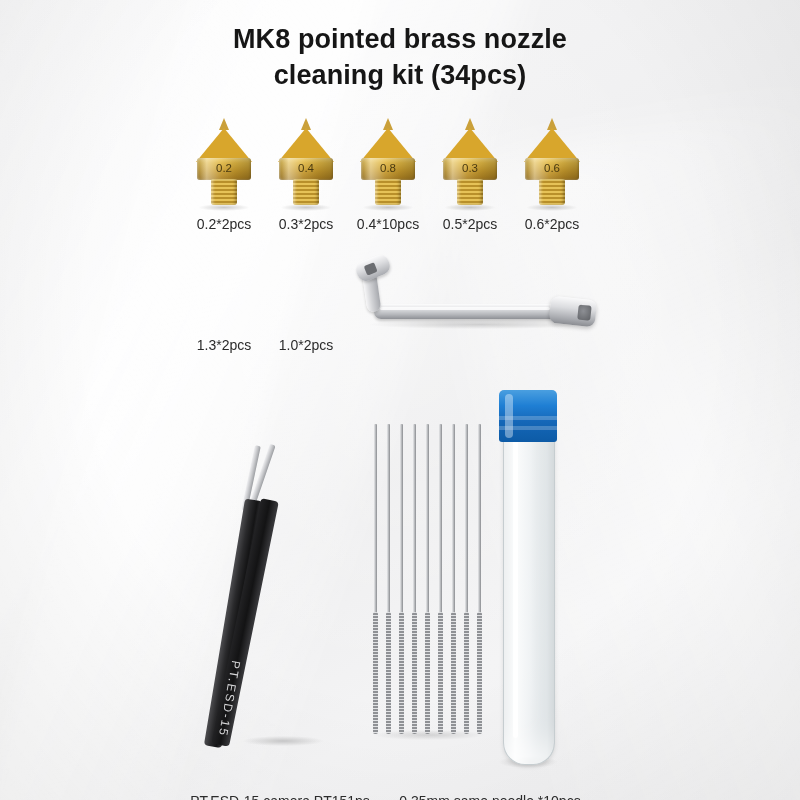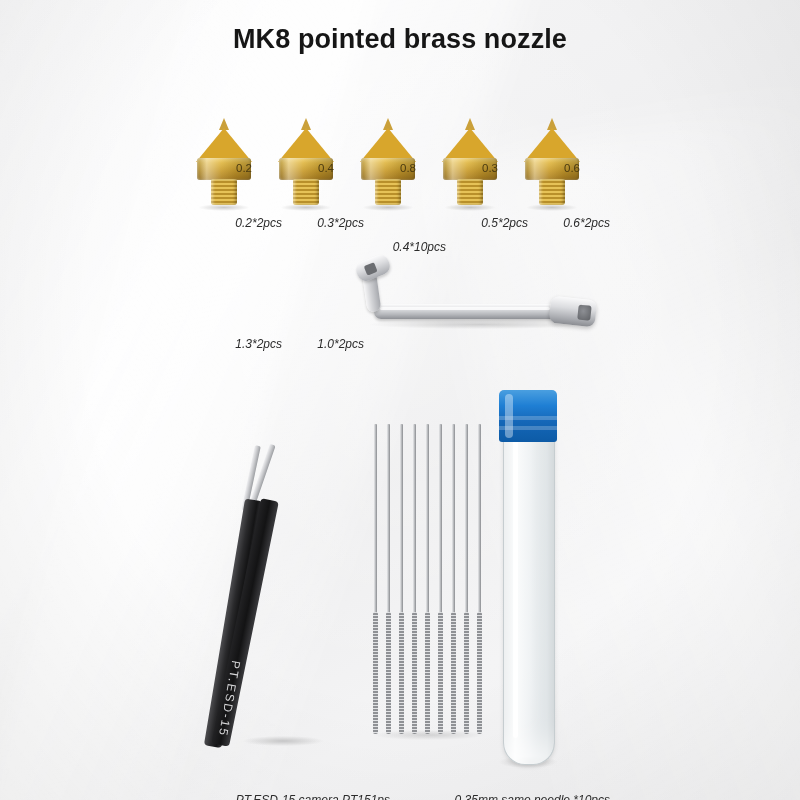--- a/index.html
+++ b/index.html
@@ -73,24 +73,23 @@
     letter-spacing: 0.1px;
   }
   #title-block .line {
     display: block;
   }
 
   
   .caption {
     position: absolute;
     color: #2b2b2b;
-    font-size: 12px;
-    text-align: right;
+    font-size: 14px;
+    text-align: center;
     white-space: nowrap;
-    font-style: italic;
   }
 
   
   .nozzle {
     position: absolute;
     width: 56px;
     height: 78px;
   }
   .nozzle .cone {
     position: absolute;
@@ -137,21 +136,21 @@
         rgba(255,255,255,0.08) 45%,
         rgba(0,0,0,0.10) 72%,
         rgba(0,0,0,0.22) 100%);
     border-radius: 3px;
   }
   .nozzle .size-label {
     position: absolute;
     left: 0;
     top: 34px;
     width: 100%;
-    text-align: right;
+    text-align: center;
     font-size: 11.5px;
     color: #4a3a10;
     font-weight: normal;
     z-index: 4;
   }
   .nozzle .thread {
     position: absolute;
     left: 50%;
     top: 51px;
     transform: translateX(-50%);
@@ -447,20 +446,21 @@
 
 <div id="product-image">
 
   <div class="bg-streak streak-a"></div>
   <div class="bg-streak streak-b"></div>
   <div class="bg-streak streak-c"></div>
   <div class="vignette"></div>
 
   <div id="title-block">
     <span class="line">MK8 pointed brass nozzle</span>
+    <span class="line">cleaning kit (34pcs)</span>
   </div>
 
   <div class="nozzle" style="left:196px; top:128px;">
     <div class="tip"></div>
     <div class="cone"></div>
     <div class="hex"></div>
     <div class="size-label">0.2</div>
     <div class="thread"></div>
     <div class="shadow"></div>
   </div>
@@ -477,21 +477,21 @@
   <div class="caption" style="left:248px; top:216px; width:116px;">0.3*2pcs</div>
 
   <div class="nozzle" style="left:360px; top:128px;">
     <div class="tip"></div>
     <div class="cone"></div>
     <div class="hex"></div>
     <div class="size-label">0.8</div>
     <div class="thread"></div>
     <div class="shadow"></div>
   </div>
-  <div class="caption" style="left:330px; top:216px; width:116px;margin-top:24px;">0.4*10pcs</div>
+  <div class="caption" style="left:330px; top:216px; width:116px;">0.4*10pcs</div>
 
   <div class="nozzle" style="left:442px; top:128px;">
     <div class="tip"></div>
     <div class="cone"></div>
     <div class="hex"></div>
     <div class="size-label">0.3</div>
     <div class="thread"></div>
     <div class="shadow"></div>
   </div>
   <div class="caption" style="left:412px; top:216px; width:116px;">0.5*2pcs</div>

